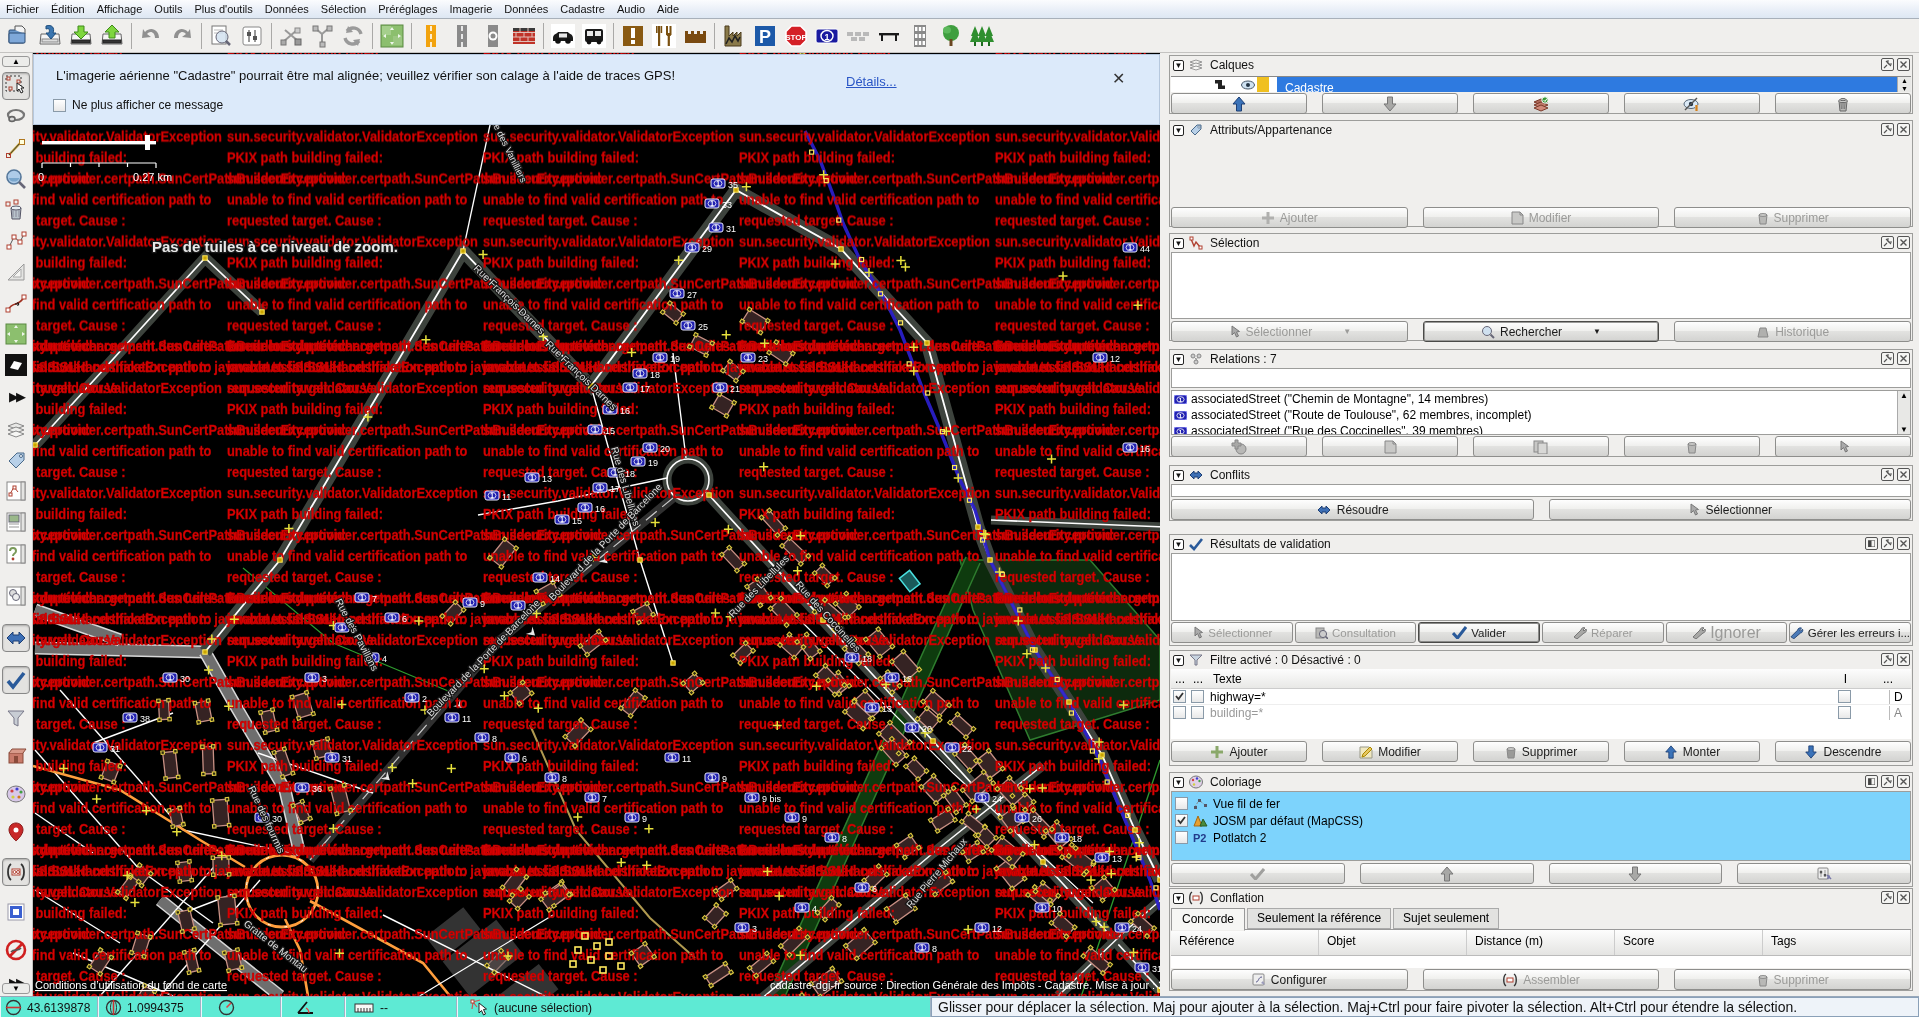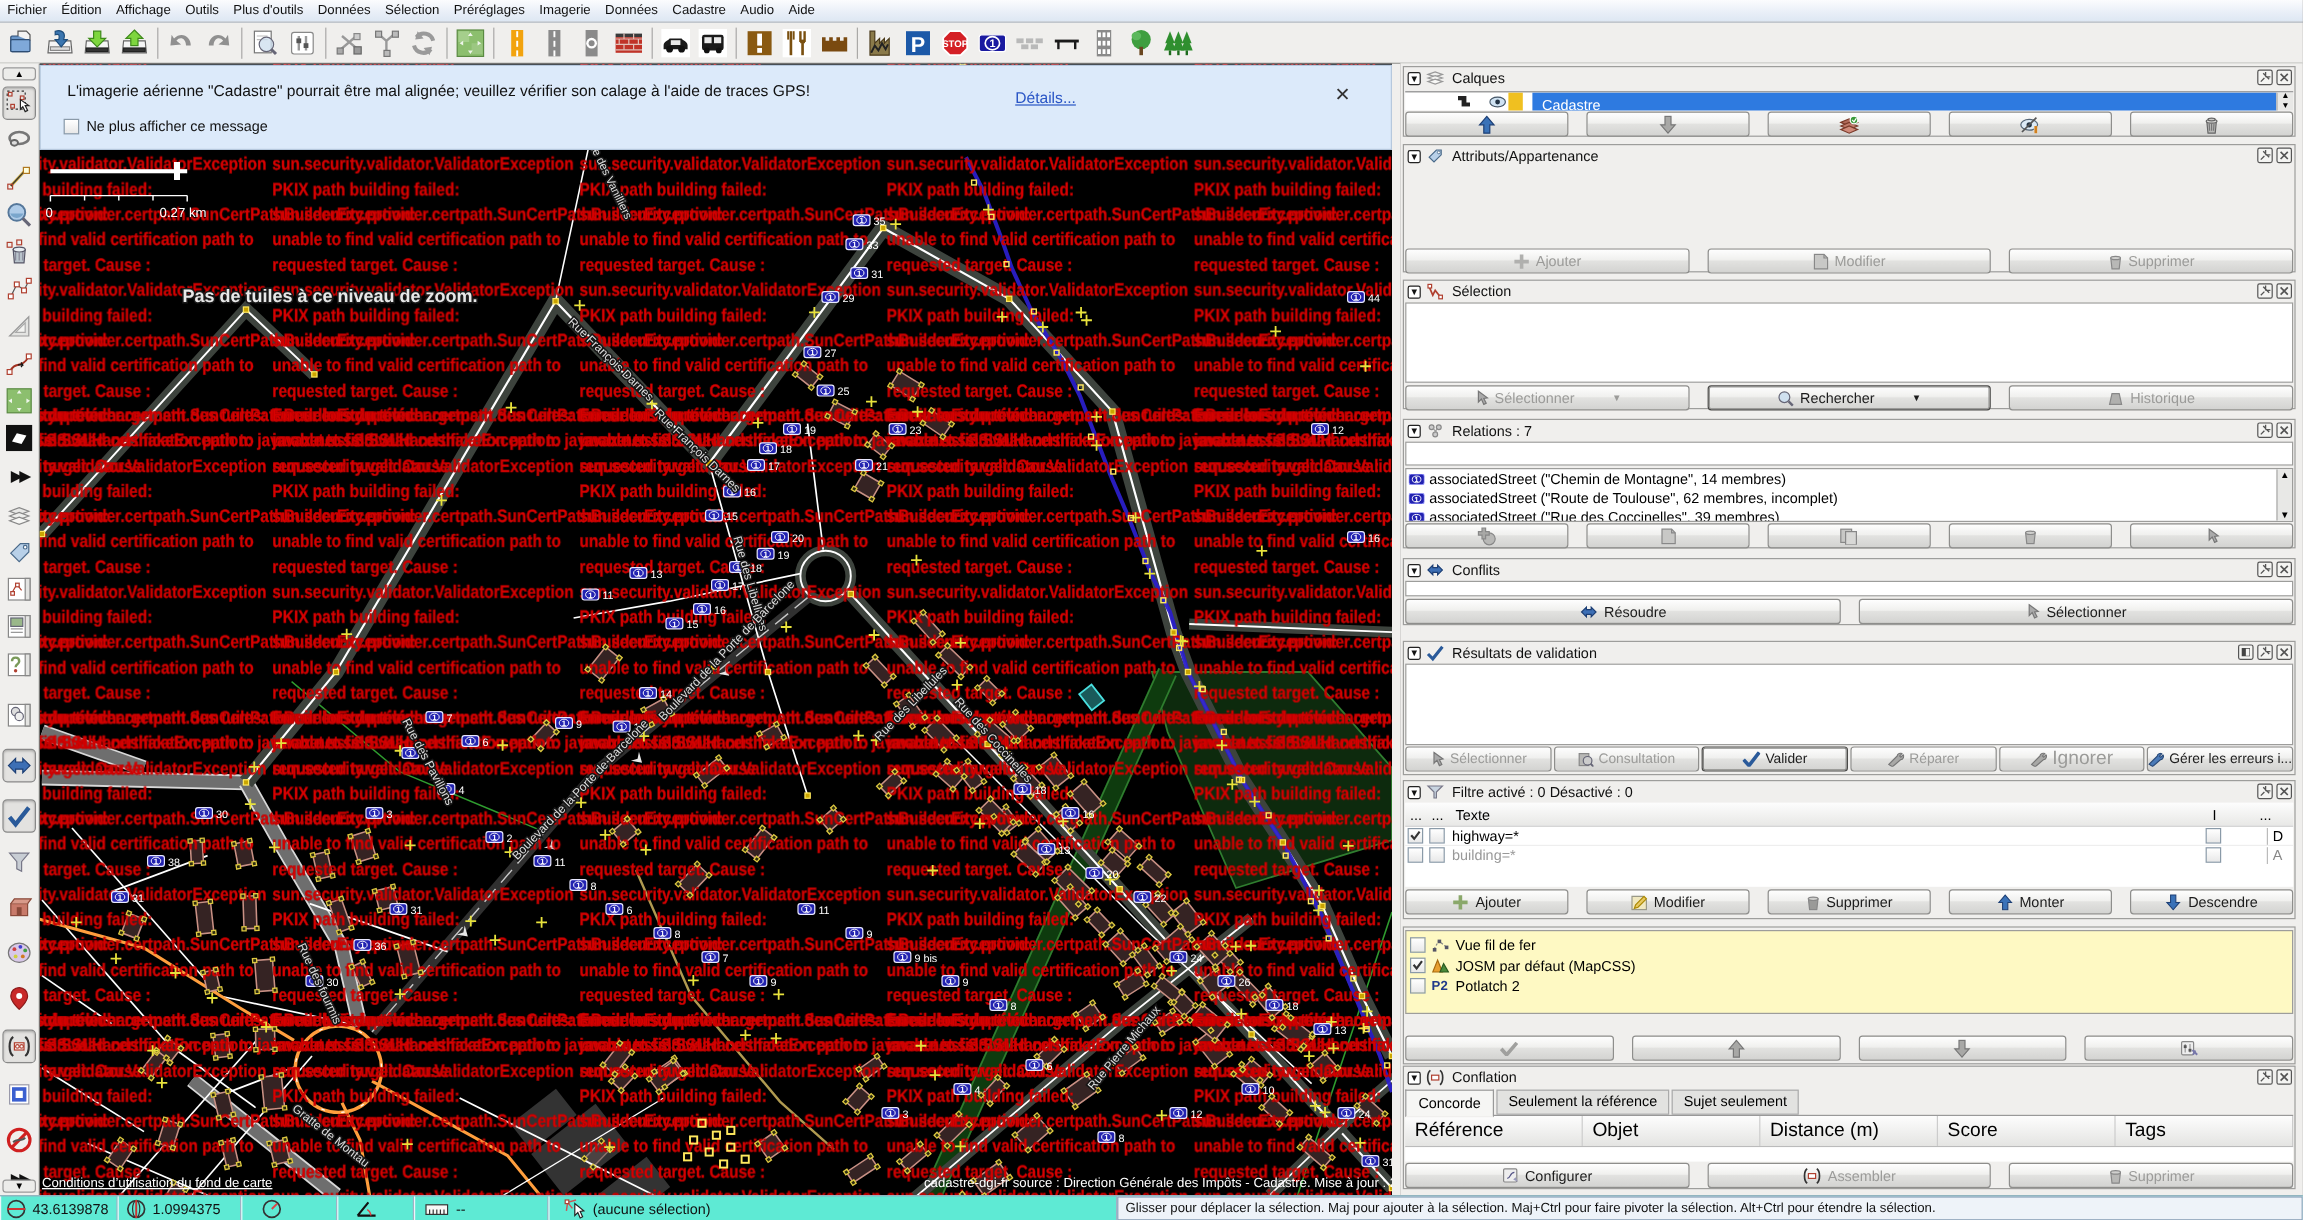--- a/index.html
+++ b/index.html
@@ -2489,21 +2489,21 @@
         <div class="hbtns">
           <div class="hbtn">◧</div>
           <div class="hbtn"><svg width="11" height="11" viewBox="0 0 11 11">
               <path d="M2 9 L5 6 M5 3 L8 6 M4 2 L9 7 M6 1 L6 5 M10 5 L6 5" stroke="#555" stroke-width="1.1" fill="none"></path>
             </svg></div>
           <div class="hbtn"><svg width="11" height="11" viewBox="0 0 11 11">
               <path d="M2.5 2.5 L8.5 8.5 M8.5 2.5 L2.5 8.5" stroke="#555" stroke-width="1.4"></path>
             </svg></div>
         </div>
       </div>
-      <div class="white" style="position:absolute;left:1px;right:1px;top:2px;height:70px;background:#fef9c3">
+      <div class="white" style="position:absolute;left:1px;right:1px;top:18px;height:70px;background:#7dd3fc">
         <div style="display:flex;align-items:center;gap:5px;height:17px;font-size:12px;margin:3px 0 0 3px"><span class="chk" style="position:relative"></span><svg width="15" height="13" viewBox="0 0 15 13">
             <path d="M2 10 L6 3 L12 8" stroke="#888" fill="none" stroke-dasharray="2 1.5"></path>
             <rect x="1" y="9" width="3" height="3" fill="#556"></rect>
             <rect x="5" y="2" width="3" height="3" fill="#556"></rect>
             <rect x="11" y="7" width="3" height="3" fill="#556"></rect>
           </svg>Vue fil de fer</div>
         <div style="display:flex;align-items:center;gap:5px;height:17px;font-size:12px;margin-left:3px"><span class="chk" style="position:relative">
             <svg width="11" height="11" style="position:absolute;left:0;top:0">
               <path d="M2 5 L4.5 8 L9 2" stroke="#333" stroke-width="1.8" fill="none"></path>
             </svg>
@@ -2552,21 +2552,21 @@
         <div class="hbtns">
           <div class="hbtn"><svg width="11" height="11" viewBox="0 0 11 11">
               <path d="M2 9 L5 6 M5 3 L8 6 M4 2 L9 7 M6 1 L6 5 M10 5 L6 5" stroke="#555" stroke-width="1.1" fill="none"></path>
             </svg></div>
           <div class="hbtn"><svg width="11" height="11" viewBox="0 0 11 11">
               <path d="M2.5 2.5 L8.5 8.5 M8.5 2.5 L2.5 8.5" stroke="#555" stroke-width="1.4"></path>
             </svg></div>
         </div>
       </div>
       <div style="position:absolute;left:1px;top:18px;right:1px;height:23px;border-bottom:1px solid #999"><span style="display:inline-block;border:1px solid #999;border-bottom:1px solid #f0efed;background:#f6f6f4;padding:3px 10px 4px;font-size:12px;position:relative;top:1px;z-index:2">Concorde</span><span style="display:inline-block;border:1px solid #aaa;background:#e2e2e0;padding:2px 9px 3px;font-size:12px;margin-left:2px">Seulement la référence</span><span style="display:inline-block;border:1px solid #aaa;background:#e2e2e0;padding:2px 9px 3px;font-size:12px;margin-left:2px">Sujet seulement</span></div>
-      <div style="position:absolute;left:1px;right:1px;top:41px;height:26px;background:linear-gradient(#fdfdfd,#e4e4e2);border-bottom:1px solid #bbb;display:flex;font-size:16px">
+      <div style="position:absolute;left:1px;right:1px;top:41px;height:26px;background:linear-gradient(#fdfdfd,#e4e4e2);border-bottom:1px solid #bbb;display:flex;font-size:12px">
         <div style="flex:1;border-right:1px solid #ccc;padding:4px 0 0 8px">Référence</div>
         <div style="flex:1;border-right:1px solid #ccc;padding:4px 0 0 8px">Objet</div>
         <div style="flex:1;border-right:1px solid #ccc;padding:4px 0 0 8px">Distance (m)</div>
         <div style="flex:1;border-right:1px solid #ccc;padding:4px 0 0 8px">Score</div>
         <div style="flex:1;border-right:1px solid #ccc;padding:4px 0 0 8px">Tags</div>
       </div>
       <div style="position:absolute;left:1px;right:1px;top:67px;height:12px;background:#fff"></div>
       <div class="brow" style="position:absolute;left:0;right:0;top:79px">
         <div class="btn" style="gap:5px"><svg width="14" height="13" viewBox="0 0 14 13">
             <rect x="1" y="1" width="11" height="11" rx="1" fill="#eee" stroke="#888"></rect>
@@ -2614,13 +2614,13 @@
           <line x1="10" y1="6" x2="10" y2="10"></line>
           <line x1="13" y1="6" x2="13" y2="10"></line>
           <line x1="16" y1="6" x2="16" y2="10"></line>
         </g>
       </svg> --</div>
     <div class="sseg" style="width:474px;padding-left:12px;gap:6px"><svg width="18" height="17" viewBox="0 0 18 17">
         <path d="M3 3 L10 1 M3 3 L2 10 M3 3 L7 8" stroke="#c55" stroke-width="1.2" fill="none"></path>
         <rect x="1" y="1" width="3" height="3" fill="#fff" stroke="#b04030"></rect>
         <path d="M9 4 L9 14 L11.5 11.5 L13.5 16 L15.5 15 L13.5 10.5 L16.5 10 Z" fill="#fff" stroke="#222"></path>
       </svg>(aucune sélection)</div>
-    <div style="flex:1;background:#eef3f9;border:1px solid #8aa0b8;margin:0;display:flex;align-items:center;padding-left:6px;font-size:11px">Glisser pour déplacer la sélection. Maj pour ajouter à la sélection. Maj+Ctrl pour faire pivoter la sélection. Alt+Ctrl pour étendre la sélection.</div>
+    <div style="flex:1;background:#eef3f9;border:1px solid #8aa0b8;margin:0;display:flex;align-items:center;padding-left:6px;font-size:14px">Glisser pour déplacer la sélection. Maj pour ajouter à la sélection. Maj+Ctrl pour faire pivoter la sélection. Alt+Ctrl pour étendre la sélection.</div>
   </div>
 </body></html>

